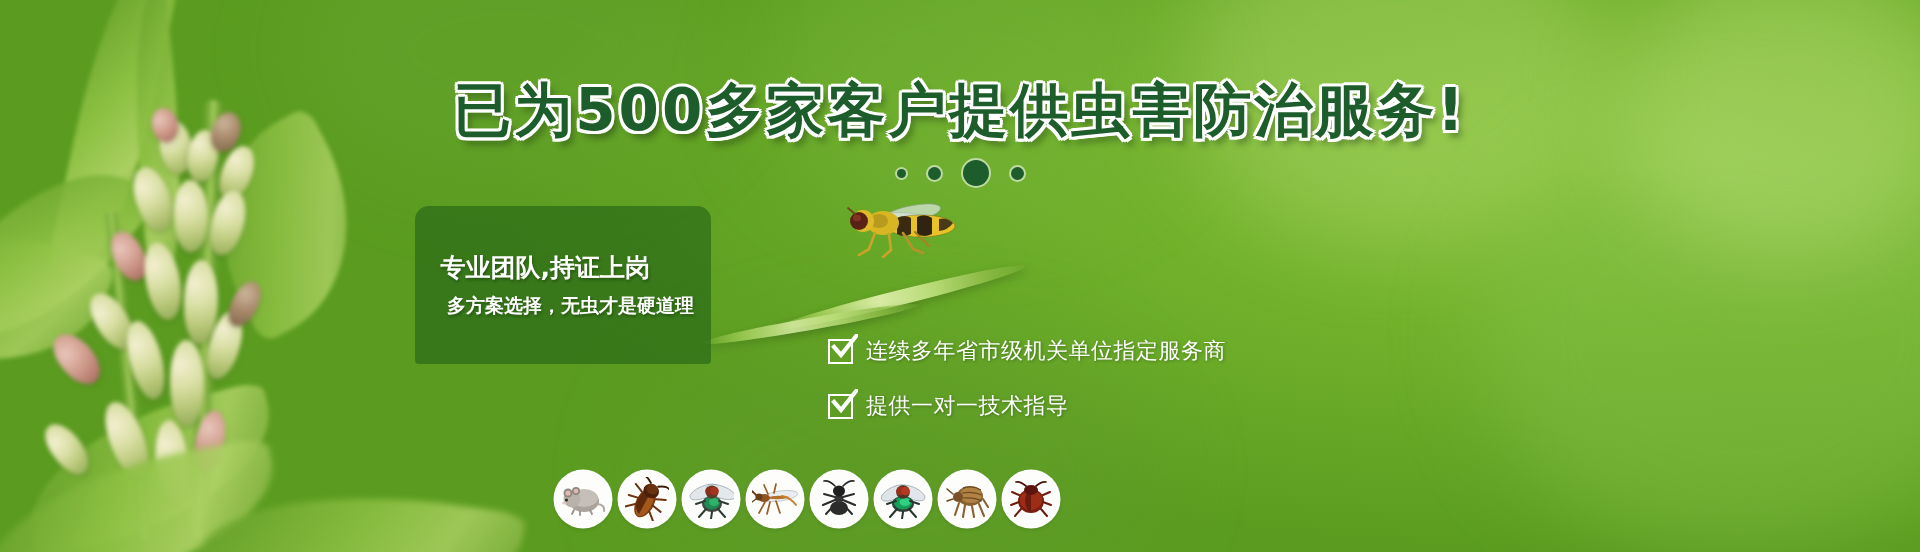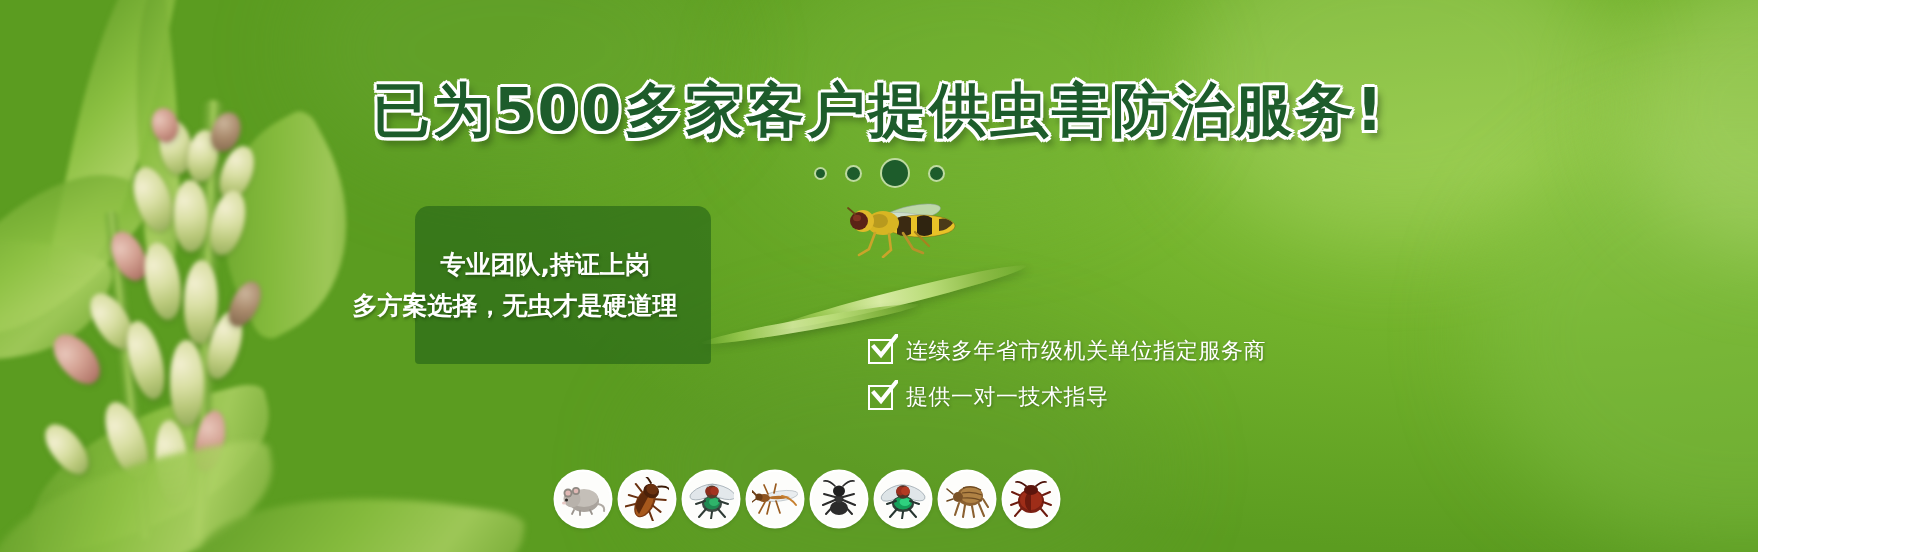--- a/index.html
+++ b/index.html
@@ -3,21 +3,21 @@
 <meta charset="utf-8">
 <style>
   * { box-sizing: border-box; margin: 0; padding: 0; }
   html, body {
     width: 1920px; height: 552px;
     overflow: hidden;
     font-family: "Liberation Sans", sans-serif;
   }
   #banner {
     position: relative;
-    width: 1758px; height: 552px;
+    width: 1920px; height: 552px;
     overflow: hidden;
     background: #63a821;
   }
 
   
   .bg-base {
     position: absolute; inset: 0;
     background:
       radial-gradient(ellipse 60% 70% at 86% 30%, #8cc63f 0%, #72b22c 45%, #5b9c20 100%),
       linear-gradient(100deg, #4a7f1e 0%, #5d9a24 18%, #6fae2a 40%, #7cb932 62%, #6aa826 85%, #58931d 100%);
@@ -129,28 +129,28 @@
   }
   .fline {
     color: #ffffff;
     font-weight: bold;
     font-family: "DejaVu Sans", "Liberation Sans", sans-serif;
     white-space: nowrap;
     text-shadow: 1px 2px 3px rgba(15,45,5,.45);
     line-height: 1;
   }
   .fline.l1 { font-size: 25px; text-align: right; padding-right: 66px; }
-  .fline.l2 { font-size: 25px; text-align: center; padding-right: 22px; }
+  .fline.l2 { font-size: 19px; text-align: right; padding-right: 22px; }
   .fline.l3 { font-size: 25px; text-align: right; padding-right: 4px; }
 
   
   .check-list {
     position: absolute;
-    left: 868px; top: 336px;
-    display: flex; flex-direction: column; gap: 16px;
+    left: 828px; top: 336px;
+    display: flex; flex-direction: column; gap: 25px;
   }
   .check-item {
     display: flex; align-items: center; gap: 13px;
   }
   .check-box-icon {
     width: 25px; height: 25px;
     position: relative;
     flex: 0 0 auto;
   }
   .check-box-icon .sq {

